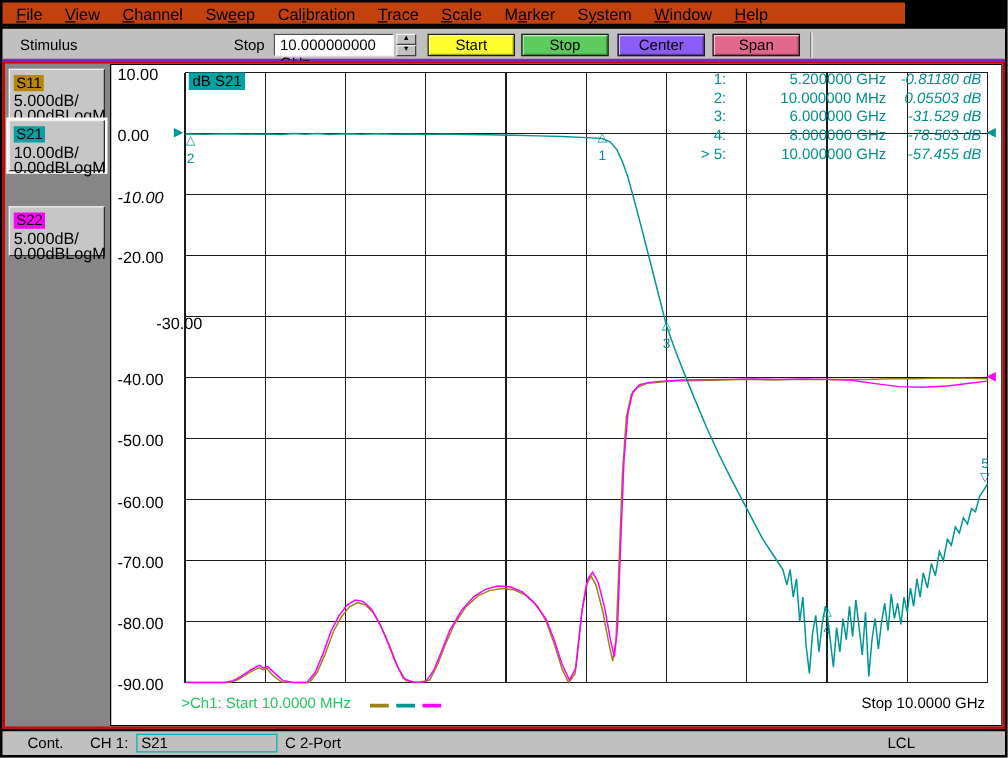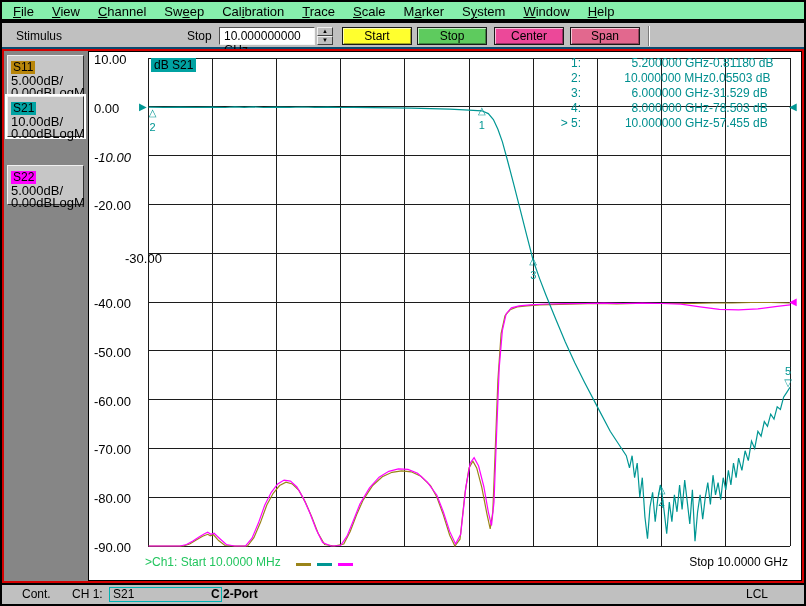--- a/index.html
+++ b/index.html
@@ -1,26 +1,26 @@
 <!DOCTYPE html>
 <html><head>
 <meta charset="utf-8">
 <style>
   html,body{margin:0;padding:0;background:#555;}
   #window{position:relative;width:806px;height:606px;background:#000;font-family:"Liberation Sans",sans-serif;overflow:hidden;}
   #window *{box-sizing:border-box;}
   .txt{position:absolute;color:#000;font-size:12px;white-space:nowrap;}
 
   
-  #menubar{position:absolute;left:2px;top:2px;width:802px;height:19px;background:#86efac;border-bottom:2px solid #000;font-size:13px;line-height:19px;}
+  #menubar{position:absolute;left:2px;top:2px;width:722px;height:19px;background:#c2410c;border-bottom:2px solid #000;font-size:13px;line-height:19px;}
   .menu-item{display:inline-block;padding:0 9px;color:#000;cursor:default;}
   .menu-item:first-child{margin-left:2px;}
 
   
-  #toolbar{position:absolute;left:2px;top:23px;width:802px;height:26px;background:#c0c0c0;border-bottom:2px solid #0c4a6e;}
+  #toolbar{position:absolute;left:2px;top:23px;width:802px;height:26px;background:#c0c0c0;border-bottom:2px solid #6d28d9;}
   #toolbar .lbl{position:absolute;top:6px;font-size:12px;color:#000;white-space:nowrap;}
   #stim-input{position:absolute;left:217px;top:4px;width:96px;height:18px;background:#fff;border:1px solid;border-color:#505050 #f4f4f4 #f4f4f4 #505050;font-size:12px;padding:1px 2px 0 4px;color:#000;font-family:"Liberation Sans",sans-serif;}
   #spinner{position:absolute;left:315px;top:4px;width:16px;height:18px;}
   .spin-btn{position:absolute;left:0;width:16px;height:9px;background:#c0c0c0;border:1px solid;border-color:#f0f0f0 #404040 #404040 #f0f0f0;font-size:6px;line-height:7px;text-align:center;color:#000;}
   .tb-btn{position:absolute;top:4px;width:70px;height:18px;border:1px solid #1a1a1a;box-shadow:inset 1px 1px 0 rgba(255,255,255,.65),inset -1px -1px 0 rgba(0,0,0,.35);font-size:12px;text-align:center;line-height:16px;color:#000;}
   #tb-divider{position:absolute;left:646px;top:3px;height:20px;width:2px;border-left:1px solid #7a7a7a;border-right:1px solid #ffffff;}
 
   
   #main{position:absolute;left:2px;top:49px;width:802px;height:534px;border:2px solid #d40000;background:#868686;}
   #sidebar{position:absolute;left:0;top:0;width:84px;height:100%;background:#868686;}
@@ -34,21 +34,21 @@
   #plot-svg{position:absolute;left:0;top:0;z-index:3;pointer-events:none;}
   .overlay{z-index:4;}
 
   .y-label{position:absolute;left:94px;width:48px;font-size:13px;color:#000;text-align:left;white-space:nowrap;z-index:4;}
   #trace-format-label{position:absolute;left:151px;top:58px;font-size:12px;line-height:14px;padding:0 3px;color:#000;z-index:4;}
 
   #readout{position:absolute;left:551px;top:56px;width:236px;z-index:4;font-size:12px;}
   .ro-row{display:flex;height:15px;line-height:14px;}
   .ro-idx{width:30px;text-align:right;}
   .ro-freq{width:128px;text-align:right;}
-  .ro-val{width:76px;}
+  .ro-val{width:76px;text-align:right;font-style:italic;}
 
   .marker-tri{position:absolute;width:12px;font-size:10px;line-height:10px;text-align:center;z-index:4;}
   .marker-num{position:absolute;width:12px;font-size:11px;line-height:12px;text-align:center;z-index:4;}
   .ref-arrow{position:absolute;font-size:10px;line-height:12px;z-index:4;}
 
   #footer-left{position:absolute;left:145px;top:555px;font-size:12px;color:#22c55e;z-index:4;white-space:nowrap;}
   #footer-right{position:absolute;left:664px;top:555px;width:124px;text-align:right;font-size:12px;color:#000;z-index:4;white-space:nowrap;}
   .legend-dash{position:absolute;top:563px;width:15px;height:3px;z-index:4;}
 
   
@@ -65,21 +65,21 @@
   <div id="toolbar">
     <span class="lbl" style="left:14px;">Stimulus</span>
     <span class="lbl" style="left:185px;">Stop</span>
     <div id="stim-input">10.000000000 GHz</div>
     <div id="spinner">
       <div class="spin-btn" style="top:0;">▲</div>
       <div class="spin-btn" style="top:9px;">▼</div>
     </div>
     <div class="tb-btn" style="left: 340px; background: rgb(255, 255, 46);">Start</div>
     <div class="tb-btn" style="left: 415px; background: rgb(94, 203, 94);">Stop</div>
-    <div class="tb-btn" style="left: 492px; background: #ec4899;">Center</div>
+    <div class="tb-btn" style="left: 492px; background: #8b5cf6;">Center</div>
     <div class="tb-btn" style="left: 568px; background: rgb(226, 104, 142);">Span</div>
     <div id="tb-divider"></div>
   </div>
 
   <div id="main">
     <div id="sidebar">
       <div class="trace-btn" style="top:4px;height:52px;">
         <span class="trace-tag" style="background: rgb(184, 134, 11);">S11</span>
         <div class="trace-line">5.000dB/</div>
         <div class="trace-line split">
@@ -168,22 +168,22 @@
   <div id="footer-left">&gt;Ch1: Start 10.0000 MHz</div>
   <span class="legend-dash" style="left: 296px; background: rgb(154, 132, 25);"></span>
   <span class="legend-dash" style="left: 317px; background: rgb(0, 150, 147);"></span>
   <span class="legend-dash" style="left: 338px; background: rgb(255, 0, 255);"></span>
   <div id="footer-right">Stop 10.0000 GHz</div>
 
   <div id="statusbar">
     <span class="txt" style="left:20px;">Cont.</span>
     <span class="txt" style="left:70px;">CH 1:</span>
     <div id="status-trace-box">S21</div>
-    <span class="txt" style="left:209px;font-weight:bold;">C  2-Port</span>
-    <span class="txt" style="left:744px;text-align:right;">LCL</span>
+    <span class="txt" style="left:226px;">C  2-Port</span>
+    <span class="txt" style="left:708px;text-align:right;">LCL</span>
   </div>
 
 <div class="y-label" style="top: 52px;">10.00</div>
     <div class="y-label" style="top: 100.8px;">0.00</div>
     <div class="y-label" style="top: 149.6px; font-style: italic;">-10.00</div>
     <div class="y-label" style="top: 198.4px;">-20.00</div>
     <div class="y-label" style="top: 251px; margin-left: 31px;">-30.00</div>
     <div class="y-label" style="top: 296px;">-40.00</div>
     <div class="y-label" style="top: 344.8px;">-50.00</div>
     <div class="y-label" style="top: 393.6px;">-60.00</div>

